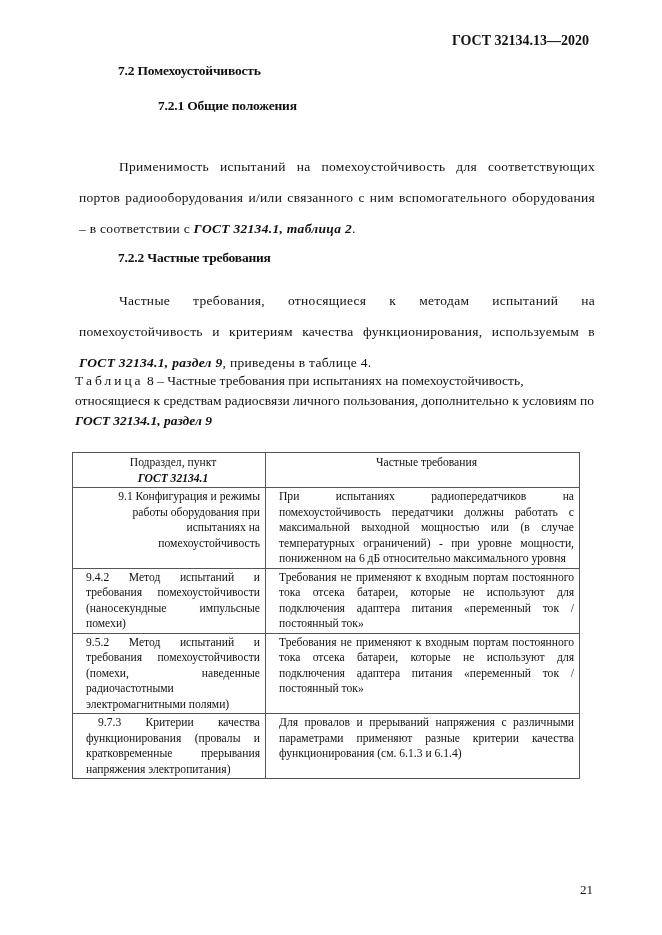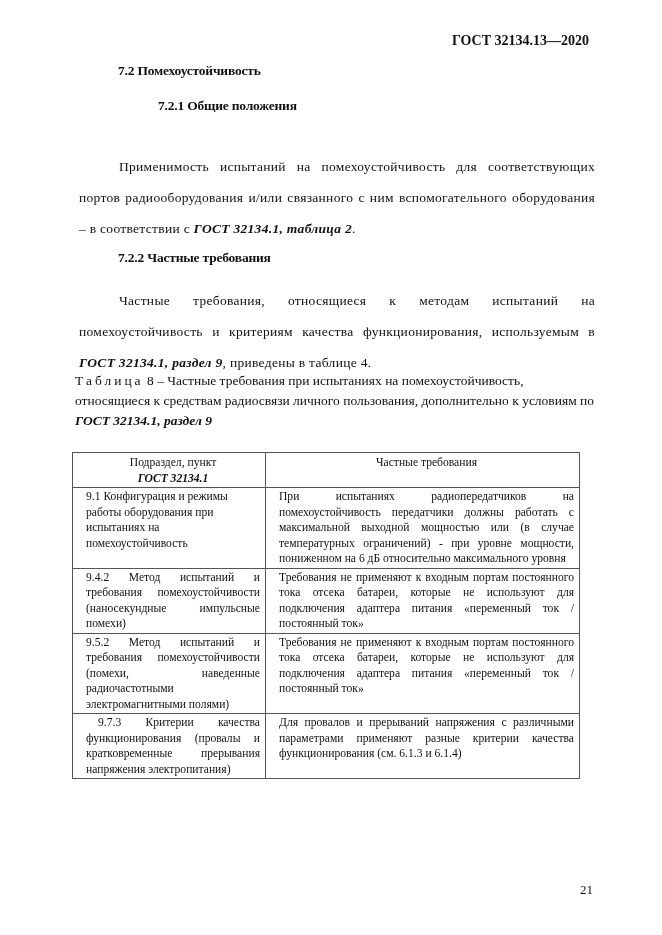--- a/index.html
+++ b/index.html
@@ -73,21 +73,21 @@
     </colgroup>
   <tbody>
       <tr>
     <th>
       <span>Подраздел, пункт</span>
       <span class="hb">ГОСТ 32134.1</span>
     </th>
     <th>Частные требования</th>
   </tr>
   <tr>
-    <td style="text-align:left">9.1 Конфигурация и режимы работы оборудования при испытаниях на помехоустойчивость</td>
+    <td style="text-align:right">9.1 Конфигурация и режимы работы оборудования при испытаниях на помехоустойчивость</td>
     <td class="just">При испытаниях радиопередатчиков на помехоустойчивость передатчики должны работать с максимальной выходной мощностью или (в случае температурных ограничений) - при уровне мощности, пониженном на 6 дБ относительно максимального уровня</td>
   </tr>
   <tr>
     <td class="just-l">9.4.2 Метод испытаний и требования помехоустойчивости (наносекундные импульсные помехи)</td>
     <td class="just">Требования не применяют к входным портам постоянного тока отсека батареи, которые не используют для подключения адаптера питания «переменный ток / постоянный ток»</td>
   </tr>
   <tr>
     <td class="just-l">9.5.2 Метод испытаний и требования помехоустойчивости (помехи, наведенные радиочастотными электромагнитными полями)</td>
     <td class="just">Требования не применяют к входным портам постоянного тока отсека батареи, которые не используют для подключения адаптера питания «переменный ток / постоянный ток»</td>
   </tr>

